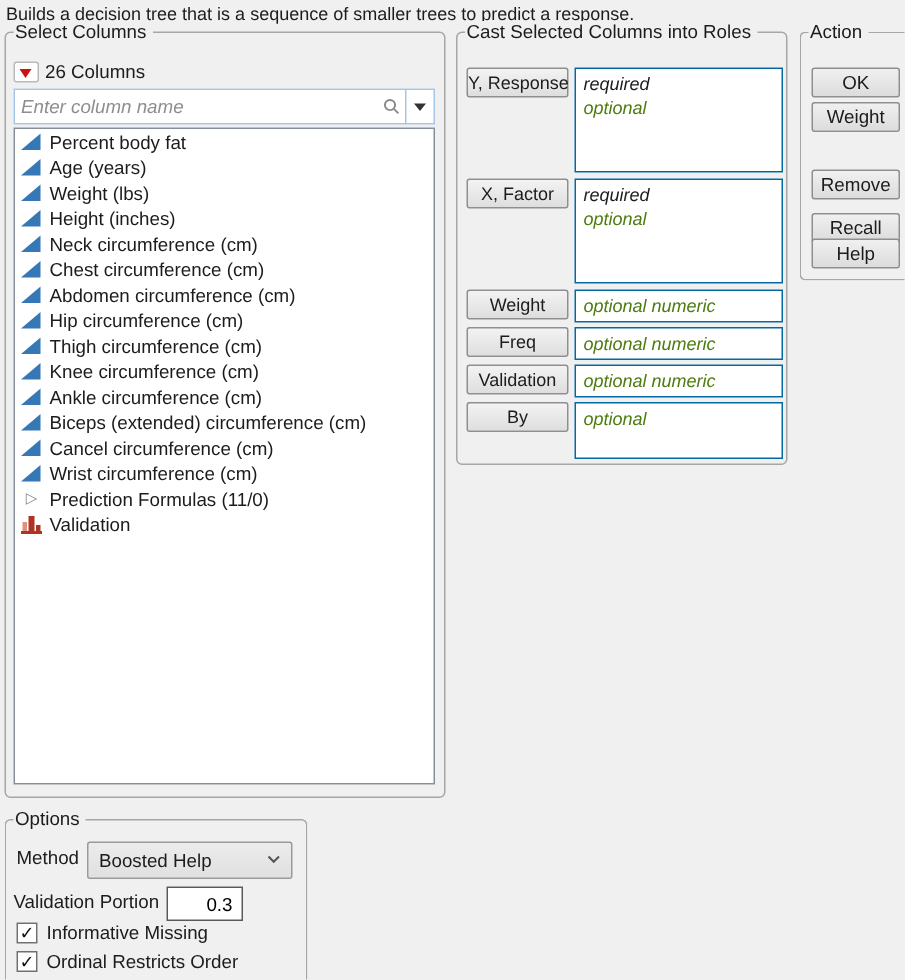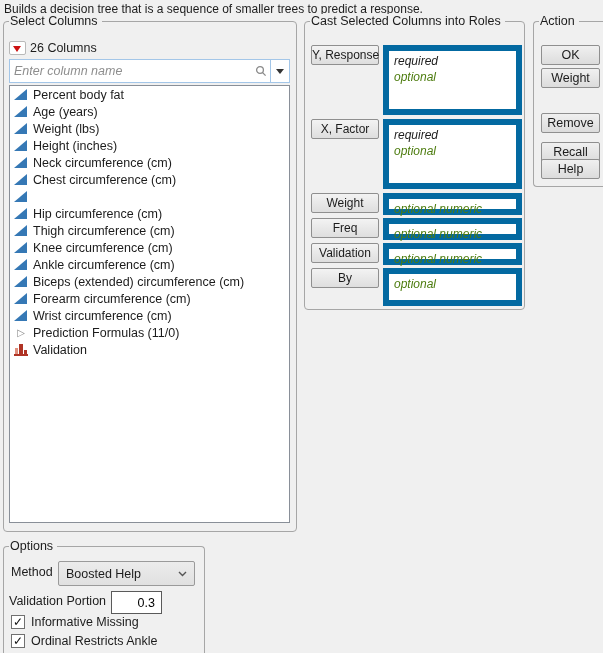--- a/index.html
+++ b/index.html
@@ -98,21 +98,21 @@
   
   .role-btn {
     position:absolute; left:6px; width:68px; height:20px;
     background:linear-gradient(#f3f3f3,#dedede);
     border:1px solid #8f8f8f; border-radius:2px;
     font-size:12px; text-align:center; line-height:18px;
     cursor:pointer; white-space:nowrap;
   }
   .role-zone {
     position:absolute; left:78px; width:139px;
-    background:#ffffff; border:6px solid #0369a1;
+    background:#ffffff; border:1px solid #0369a1;
     font-size:12px; font-style:italic; padding:2px 5px; line-height:16px;
   }
   .zone-required { color:#1c1c1c; }
   .zone-optional { color:#4d7c0f;font-style:italic; }
 
   
   .action-btn {
     position:absolute; left:7px; width:59px; height:20px;
     background:linear-gradient(#f0f0f0,#dcdcdc);
     border:1px solid #8f8f8f; border-radius:2px;
@@ -193,20 +193,21 @@
         <span>Neck circumference (cm)</span>
       </div>
 
       <div class="col-row">
         <span class="ic ic-continuous"></span>
         <span>Chest circumference (cm)</span>
       </div>
 
       <div class="col-row">
         <span class="ic ic-continuous"></span>
+        <span>Abdomen circumference (cm)</span>
       </div>
 
       <div class="col-row">
         <span class="ic ic-continuous"></span>
         <span>Hip circumference (cm)</span>
       </div>
 
       <div class="col-row">
         <span class="ic ic-continuous"></span>
         <span>Thigh circumference (cm)</span>
@@ -222,21 +223,21 @@
         <span>Ankle circumference (cm)</span>
       </div>
 
       <div class="col-row">
         <span class="ic ic-continuous"></span>
         <span>Biceps (extended) circumference (cm)</span>
       </div>
 
       <div class="col-row">
         <span class="ic ic-continuous"></span>
-        <span>Forearm circumference (cm)</span>
+        <span>Cancel circumference (cm)</span>
       </div>
 
       <div class="col-row">
         <span class="ic ic-continuous"></span>
         <span>Wrist circumference (cm)</span>
       </div>
 
       <div class="col-row">
         <span class="ic ic-expand">▷</span>
         <span>Prediction Formulas (11/0)</span>
@@ -310,15 +311,15 @@
 
   <span class="opt-label" style="left:5px; top:47px;">Validation Portion</span>
   <input class="num-input" type="text" value="0.3" style="">
 
   <div class="chk-row" style="top:68px;">
     <span class="chk-box">✓</span>
     <span class="chk-label">Informative Missing</span>
   </div>
   <div class="chk-row" style="top:87px;">
     <span class="chk-box">✓</span>
-    <span class="chk-label">Ordinal Restricts Ankle</span>
+    <span class="chk-label">Ordinal Restricts Order</span>
   </div>
 </div>
 
 </body></html>

